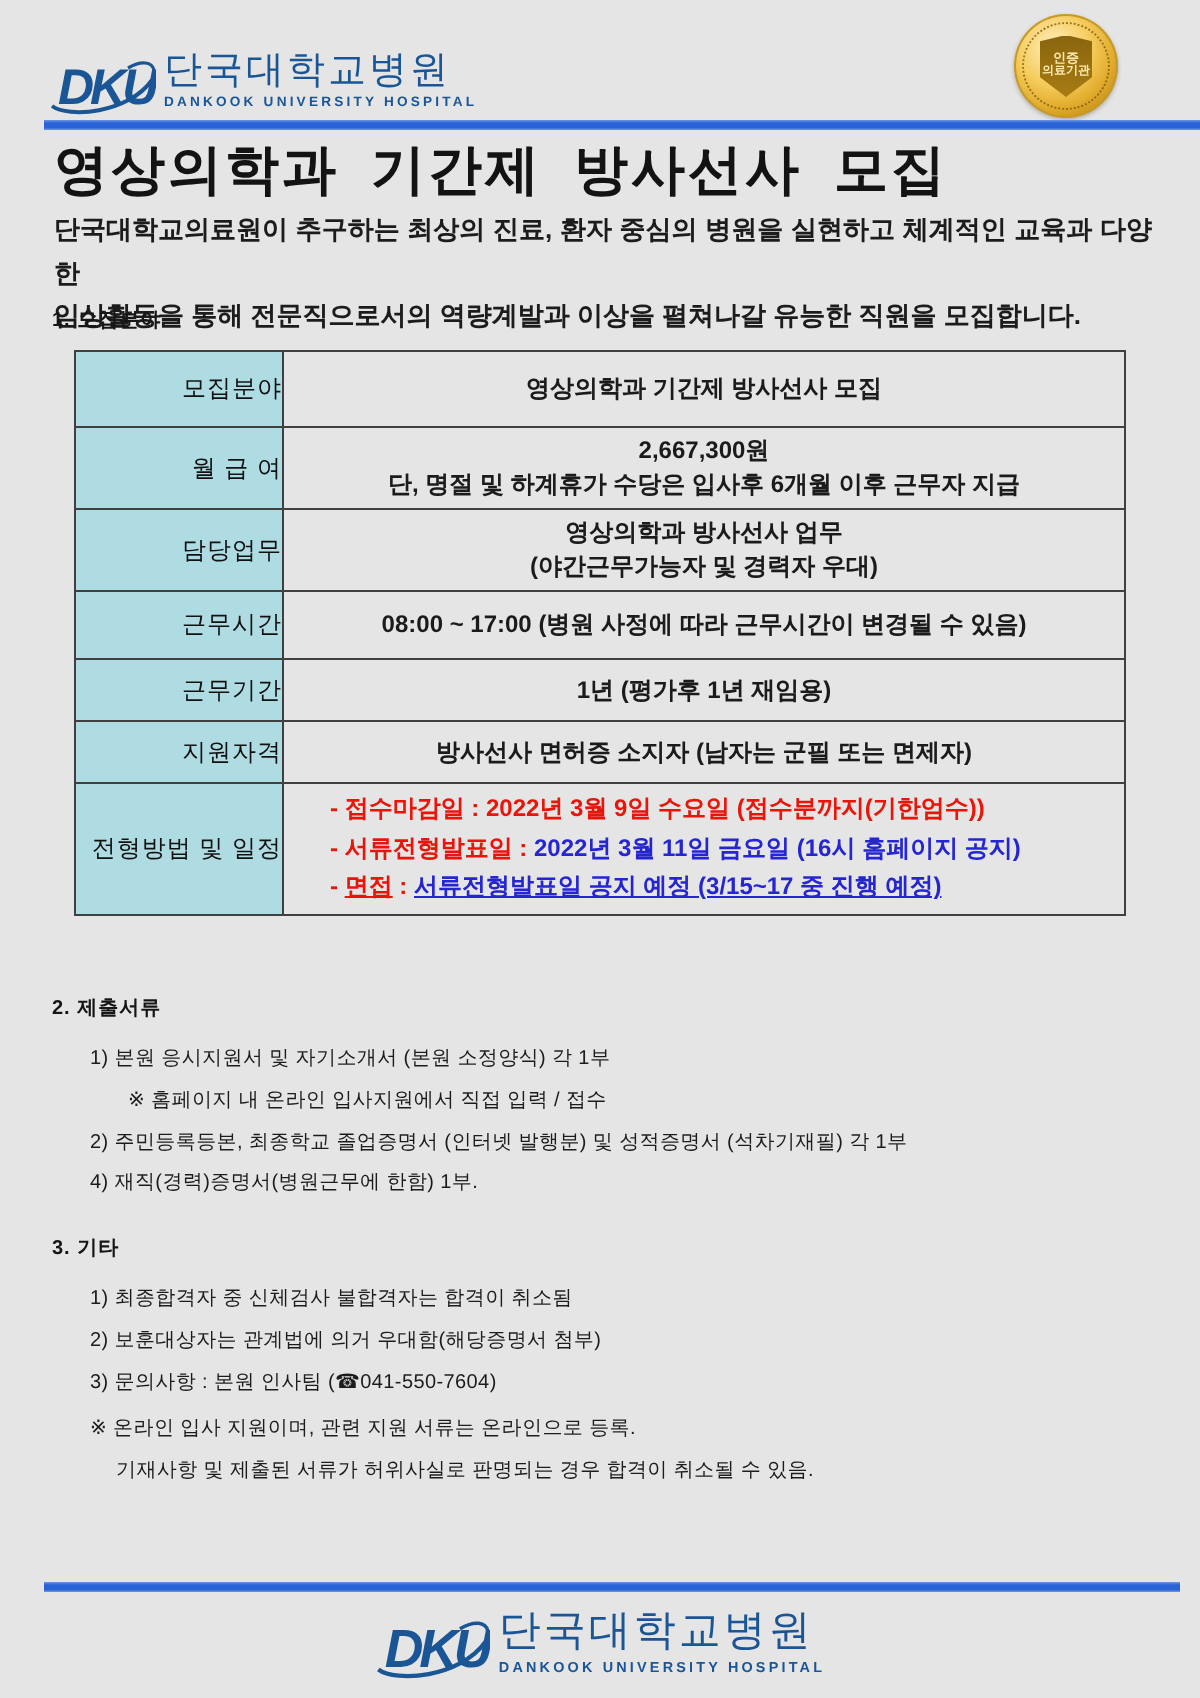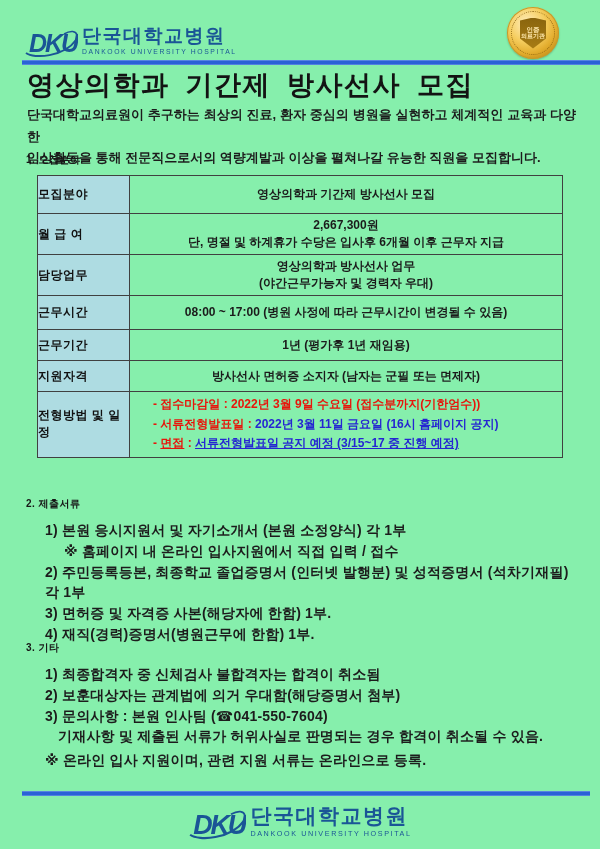--- a/index.html
+++ b/index.html
@@ -1,28 +1,28 @@
 <!DOCTYPE html>
 <html><head>
 <meta charset="utf-8">
 <style>
   * { margin:0; padding:0; box-sizing:border-box; }
   html,body { background:#ffffff; }
   body { font-family:"Liberation Sans","DejaVu Sans",sans-serif; }
   .page {
-    position:relative; width:600px; height:849px; background:#86efac;
+    position:relative; width:600px; height:849px; background:#e5e5e5;
     overflow:hidden; color:#141414;
   }
   
   .brand { position:absolute; display:flex; align-items:flex-start; }
   .brand-header { top:26px; left:24px; }
   .brand svg { display:block; }
   .brand-text { margin-left:4px; }
-  .brand-kr { font-weight:bold; color:#1a5596; letter-spacing:1.5px; line-height:1.05; }
-  .brand-en { font-weight:normal; color:#1a5596; letter-spacing:1.6px; }
+  .brand-kr { font-weight:normal; color:#1a5596; letter-spacing:1.5px; line-height:1.05; }
+  .brand-en { font-weight:bold; color:#1a5596; letter-spacing:1.6px; }
   .brand-header .brand-kr { font-size:19px; }
   .brand-header .brand-en { font-size:6.8px; margin-top:2px; }
   .top-rule { position:absolute; top:60px; left:22px; right:0; height:5px;
     background:linear-gradient(#6d96e8,#2a63d6 30%,#2a63d6 75%,#6d96e8); }
   
   .seal { position:absolute; top:7px; left:507px; width:52px; height:52px; border-radius:50%;
     background:radial-gradient(circle at 38% 32%, #ffeec0 0%, #f5cd5e 38%, #e3ad2e 62%, #c08a15 85%, #a87a10 100%);
     box-shadow:0 0 0 1px #c49a2c inset, 0 1px 2px rgba(0,0,0,.25);
     display:flex; align-items:center; justify-content:center; }
   .seal::before { content:""; position:absolute; inset:4px; border-radius:50%;
@@ -39,37 +39,37 @@
   .intro { position:absolute; top:104px; left:27px; width:549px; font-size:13px;
     font-weight:700; line-height:21.5px; color:#1c1c1c; }
   .intro .jline { text-align:justify; text-align-last:justify; }
   
   .sec-heading { font-size:10px; font-weight:700; color:#161616; letter-spacing:.5px; }
   .sec1-heading { position:absolute; top:153px; left:26px; }
   
   table.recruit { position:absolute; top:175px; left:37px; width:526px;
     border-collapse:collapse; table-layout:fixed; }
   table.recruit td { border:1.6px solid #404040; vertical-align:middle; }
-  td.lbl { width:92px; background:#aedce2; text-align:left; font-size:12px;
-    font-weight:700; color:#111; letter-spacing:.5px; }
+  td.lbl { width:104px; background:#aedce2; text-align:right; font-size:12px;
+    font-weight:400; color:#111; letter-spacing:.5px; }
   td.val { text-align:center; font-size:12px; font-weight:700; color:#1b1b1b;
     line-height:17px; padding:3px 6px; }
   tr.r1 { height:38px; } tr.r2 { height:40px; } tr.r3 { height:41px; }
   tr.r4 { height:38px; } tr.r5 { height:34px; } tr.r6 { height:31px; }
   tr.r7 { height:31px; } tr.r8 { height:60px; }
   td.val-schedule { text-align:left; padding-left:23px; line-height:19.5px; font-size:12px; }
   .red  { color:#e8150b; }
   .blue { color:#2525d2; }
   .u    { text-decoration:underline;text-align:right; }
   
   .sec-block { position:absolute; left:26px; width:556px; }
   .sec2-block { top:497px; }
-  .sec3-block { top:641px; }
+  .sec3-block { top:617px; }
   .sec-block .sec-heading { margin-bottom:9px; }
-  .li { font-size:14px; font-weight:700; color:#1c1c1c; line-height:20.8px;
+  .li { font-size:10px; font-weight:400; color:#1c1c1c; line-height:20.8px;
     padding-left:19px; letter-spacing:.2px; }
   .li-note { padding-left:38px; }
   .li-warn { padding-left:19px; margin-top:3px; }
   .li-warn2 { padding-left:32px; }
   
   .bottom-rule { position:absolute; top:791px; left:22px; right:10px; height:4.5px;
     background:linear-gradient(#6d96e8,#2a63d6 30%,#2a63d6 75%,#6d96e8); }
   .brand-footer { top:805px; left:0; right:0; justify-content:center; }
   .brand-footer .brand-kr { font-size:21px; }
   .brand-footer .brand-en { font-size:7.2px; margin-top:2px; }
@@ -149,31 +149,30 @@
       </td>
     </tr>
   </tbody>
     </table>
 
   <div class="sec-block sec2-block">
     <div class="sec-heading">2. 제출서류</div>
     <div class="li">1) 본원 응시지원서 및 자기소개서 (본원 소정양식) 각 1부</div>
     <div class="li li-note red">※ 홈페이지 내 온라인 입사지원에서 직접 입력 / 접수</div>
     <div class="li">2) 주민등록등본, 최종학교 졸업증명서 (인터넷 발행분) 및 성적증명서 (석차기재필) 각 1부</div>
-    <div class="li">3) 면허증 및 자격증 사본(해당자에 한함) 1부.</div>
     <div class="li">4) 재직(경력)증명서(병원근무에 한함) 1부.</div>
   </div>
 
   <div class="sec-block sec3-block">
     <div class="sec-heading">3. 기타</div>
     <div class="li">1) 최종합격자 중 신체검사 불합격자는 합격이 취소됨</div>
     <div class="li">2) 보훈대상자는 관계법에 의거 우대함(해당증명서 첨부)</div>
     <div class="li">3) 문의사항 : 본원 인사팀 (☎041-550-7604)</div>
+    <div class="li li-warn red">※ 온라인 입사 지원이며, 관련 지원 서류는 온라인으로 등록.</div>
     <div class="li li-warn2 red">기재사항 및 제출된 서류가 허위사실로 판명되는 경우 합격이 취소될 수 있음.</div>
-    <div class="li li-warn red">※ 온라인 입사 지원이며, 관련 지원 서류는 온라인으로 등록.</div>
   </div>
 
   <div class="bottom-rule"></div>
   <div class="brand brand-footer">
     <svg width="58" height="38" viewBox="0 0 54 34">
       <path d="M2 27 C 10 33, 40 31, 52 14" fill="none" stroke="#1a5596" stroke-width="2"></path>
       <path d="M40 8 C 47 4, 52 5, 53 9" fill="none" stroke="#1a5596" stroke-width="1.6"></path>
       <text x="5" y="26" font-size="25" font-weight="bold" font-style="italic" font-family="Liberation Sans, sans-serif" fill="#1a5596" letter-spacing="-2">DKU</text>
     </svg>
     <div class="brand-text">

